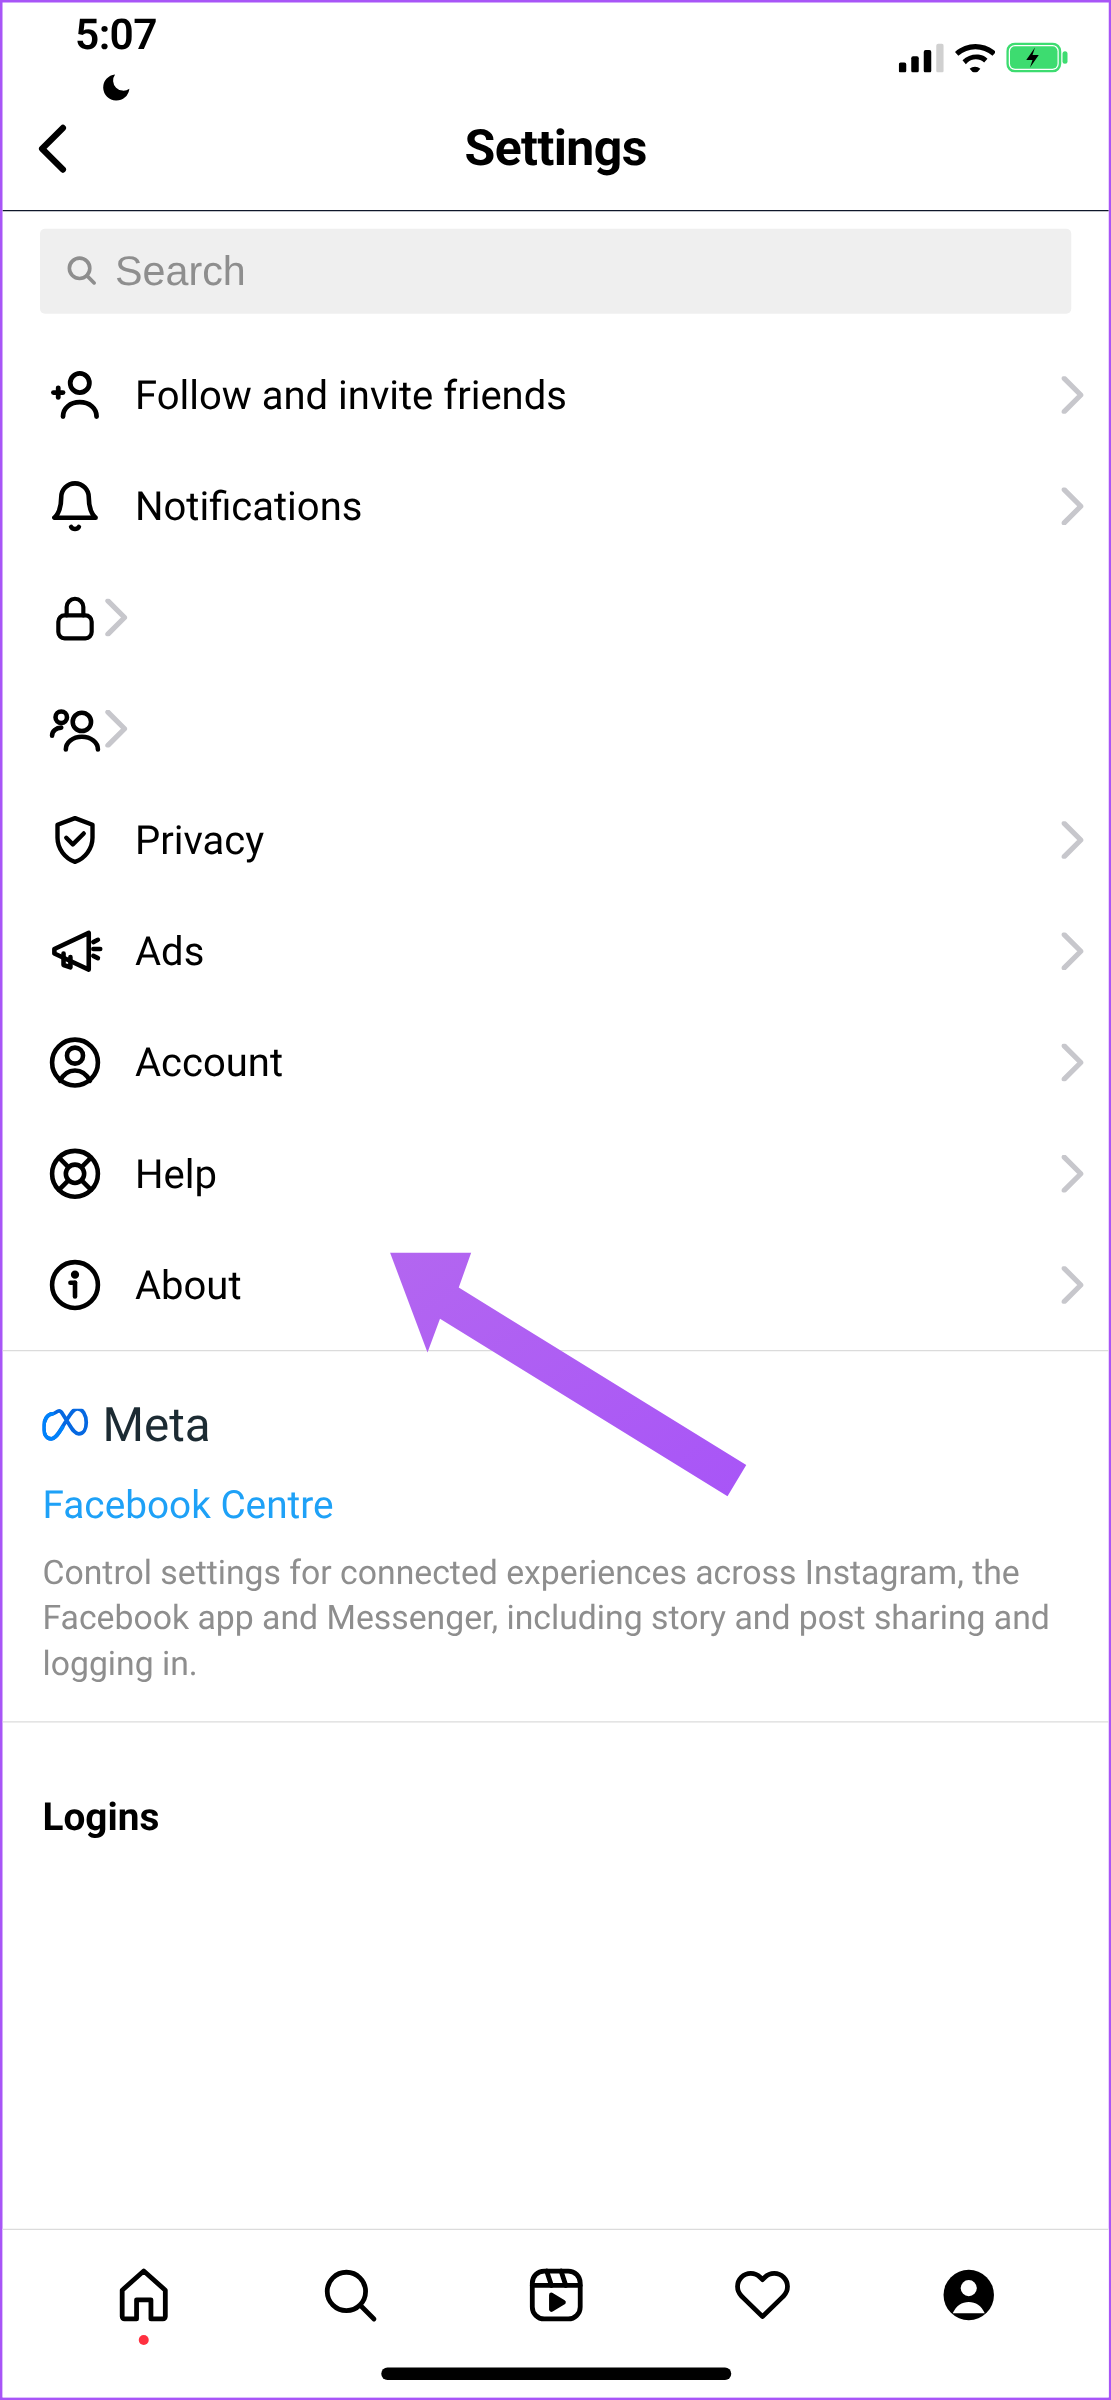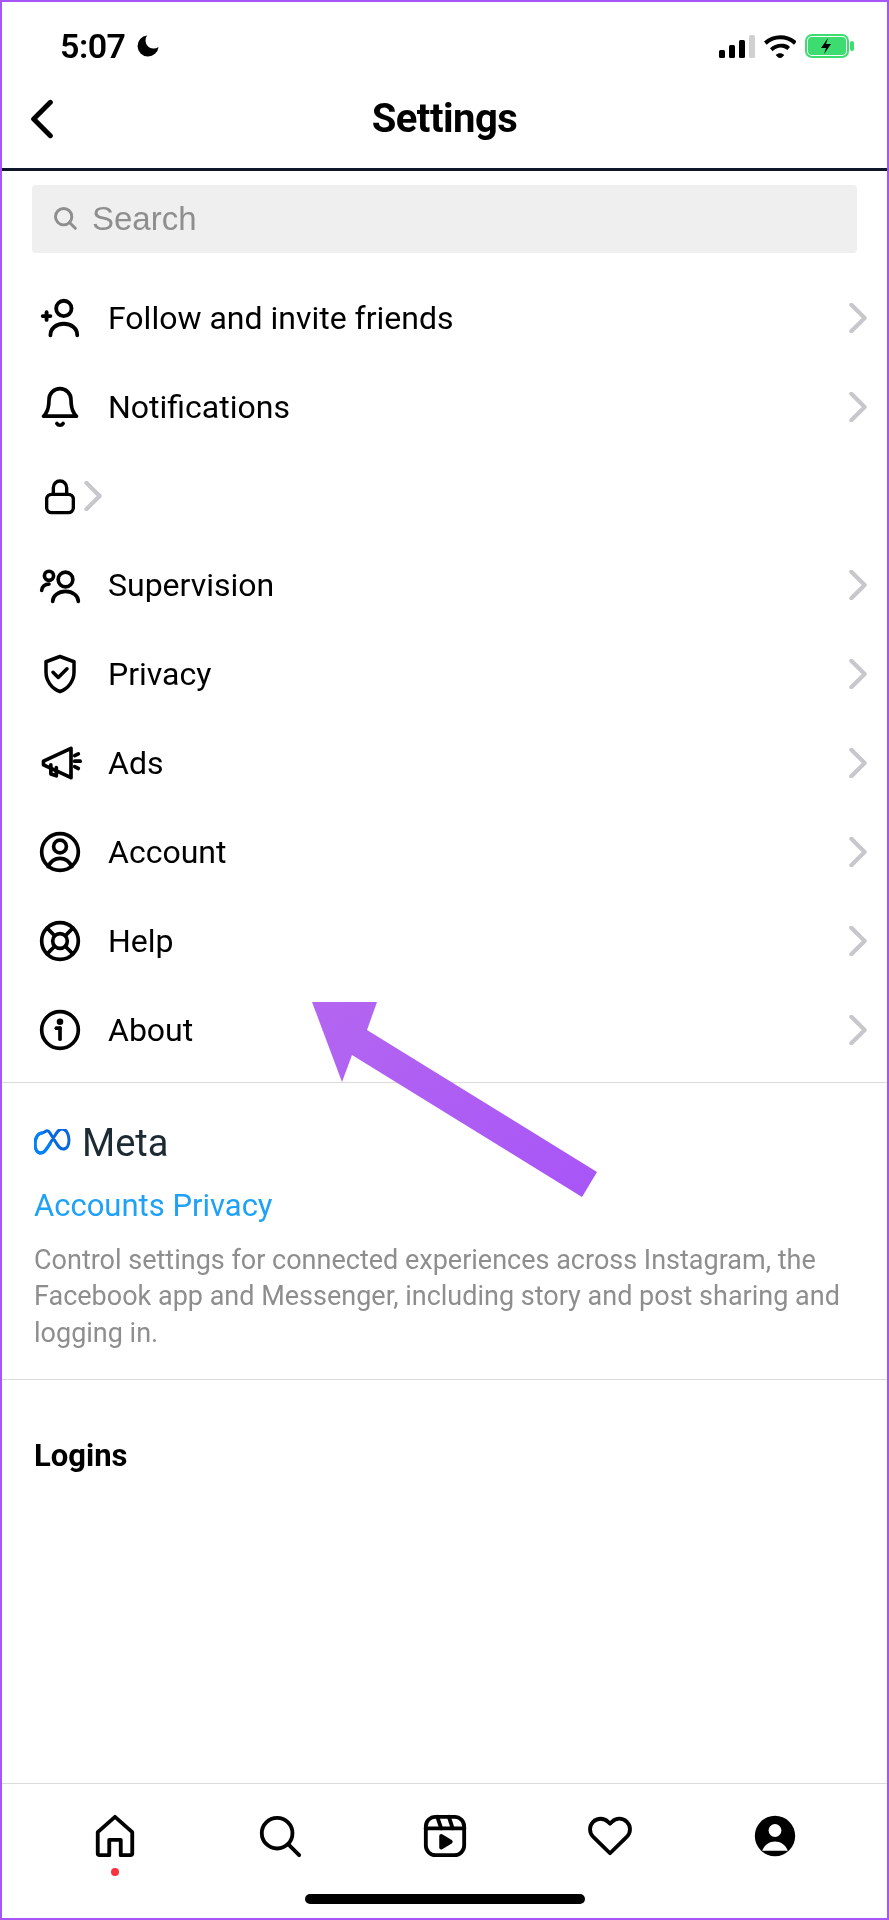--- a/index.html
+++ b/index.html
@@ -21,41 +21,42 @@
       display: flex;
       justify-content: space-between;
       align-items: center;
       padding: 22px 32px 10px 58px;
       height: 75px;
     }
     .status-left {
       display: flex;
       align-items: center;
       gap: 8px;
+      flex-direction: column;
     }
     .status-time {
       font-size: 34px;
       font-weight: 600;
       letter-spacing: -0.5px;
     }
     .moon-icon {
       width: 28px;
       height: 28px;
     }
     .status-right {
       display: flex;
       align-items: center;
       gap: 9px;
     }
     .header {
       display: flex;
       align-items: center;
       padding: 18px 20px 26px 20px;
       position: relative;
-      border-bottom: 3px solid #0f172a;
+      border-bottom: 1px solid #0f172a;
     }
     .back-btn {
       position: absolute;
       left: 18px;
       width: 44px;
       height: 44px;
       display: flex;
       align-items: center;
       justify-content: center;
     }
@@ -295,21 +296,20 @@
 
   <div class="menu-item">
     <div class="menu-icon">
       <svg width="46" height="44" viewBox="0 0 24 24" fill="none" stroke="#000" stroke-width="2" stroke-linecap="round" stroke-linejoin="round">
         <circle cx="15" cy="9" r="4"></circle>
         <path d="M8 21c0-3 3-5.5 7-5.5s7 2.5 7 5.5"></path>
         <circle cx="6" cy="7" r="2.5"></circle>
         <path d="M2 15c0-2 1.8-3.5 4-3.5"></path>
       </svg>
     </div>
-    <div class="menu-label">Supervision</div>
     <svg class="chevron" width="18" height="30" viewBox="0 0 10 18" fill="none" stroke="#c7c7cc" stroke-width="2.5" stroke-linecap="round" stroke-linejoin="round">
         <polyline points="1,1 9,9 1,17"></polyline>
       </svg>
   </div>
 
   <div class="menu-item">
     <div class="menu-icon">
       <svg width="42" height="46" viewBox="0 0 24 24" fill="none" stroke="#000" stroke-width="2" stroke-linecap="round" stroke-linejoin="round">
         <path d="M12 2l8 3v6c0 5-3.5 9.5-8 11-4.5-1.5-8-6-8-11V5z"></path>
         <polyline points="8,11 11,14 16,9"></polyline>
@@ -388,21 +388,21 @@
 <div class="divider"></div>
 
 <div class="meta-section">
   <div class="meta-logo">
     <svg width="40" height="28" viewBox="0 0 40 28">
       <path d="M8 4C4 4 1 9 1 15c0 5 2 9 6 9 3 0 5-3 8-8l5-8c3-5 5-8 8-8 4 0 7 5 7 11 0 5-2 9-6 9-3 0-5-3-8-8l-5-8C13 -1 11 4 8 4z" fill="none" stroke="#0668E1" stroke-width="3" stroke-linejoin="round"></path>
       <path d="M8 4C4 4 1 9 1 15c0 5 2 9 6 9 3 0 6-4 9-9" fill="none" stroke="#0082FB" stroke-width="3" stroke-linecap="round"></path>
     </svg>
     <span class="meta-text">Meta</span>
   </div>
-  <div class="accounts-centre">Accounts Privacy</div>
+  <div class="accounts-centre">Facebook Centre</div>
   <div class="meta-desc">Control settings for connected experiences across Instagram, the Facebook app and Messenger, including story and post sharing and logging in.</div>
 </div>
 
 <div class="logins-section">
   <div class="logins-title">Logins</div>
 </div>
 
 <div class="bottom-nav">
   <div class="nav-item">
     <svg width="46" height="46" viewBox="0 0 24 24" fill="none" stroke="#000" stroke-width="2" stroke-linecap="round" stroke-linejoin="round">

